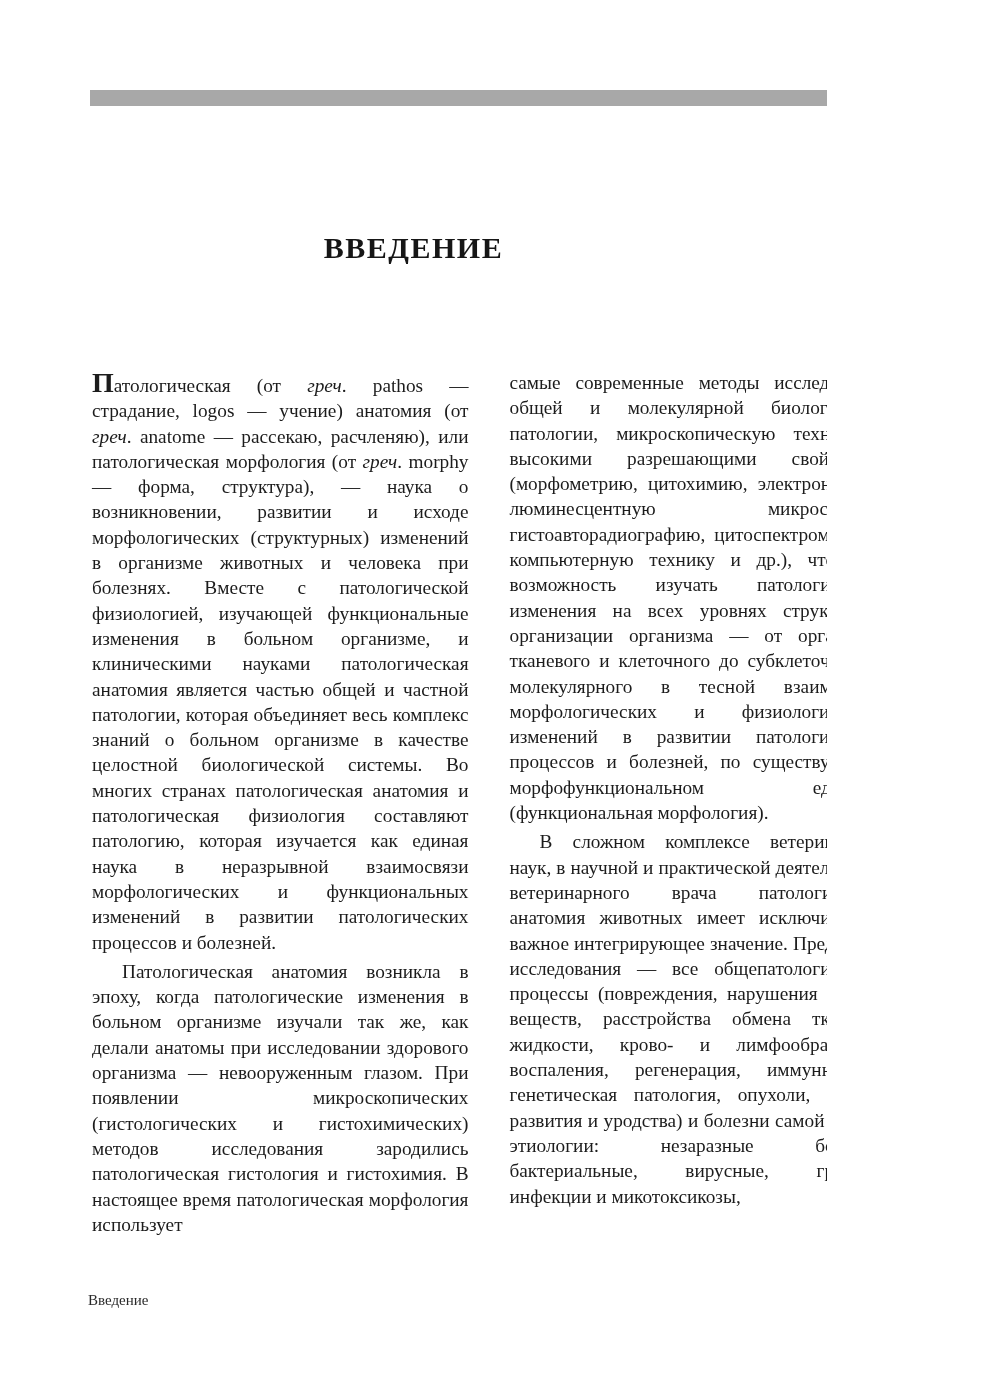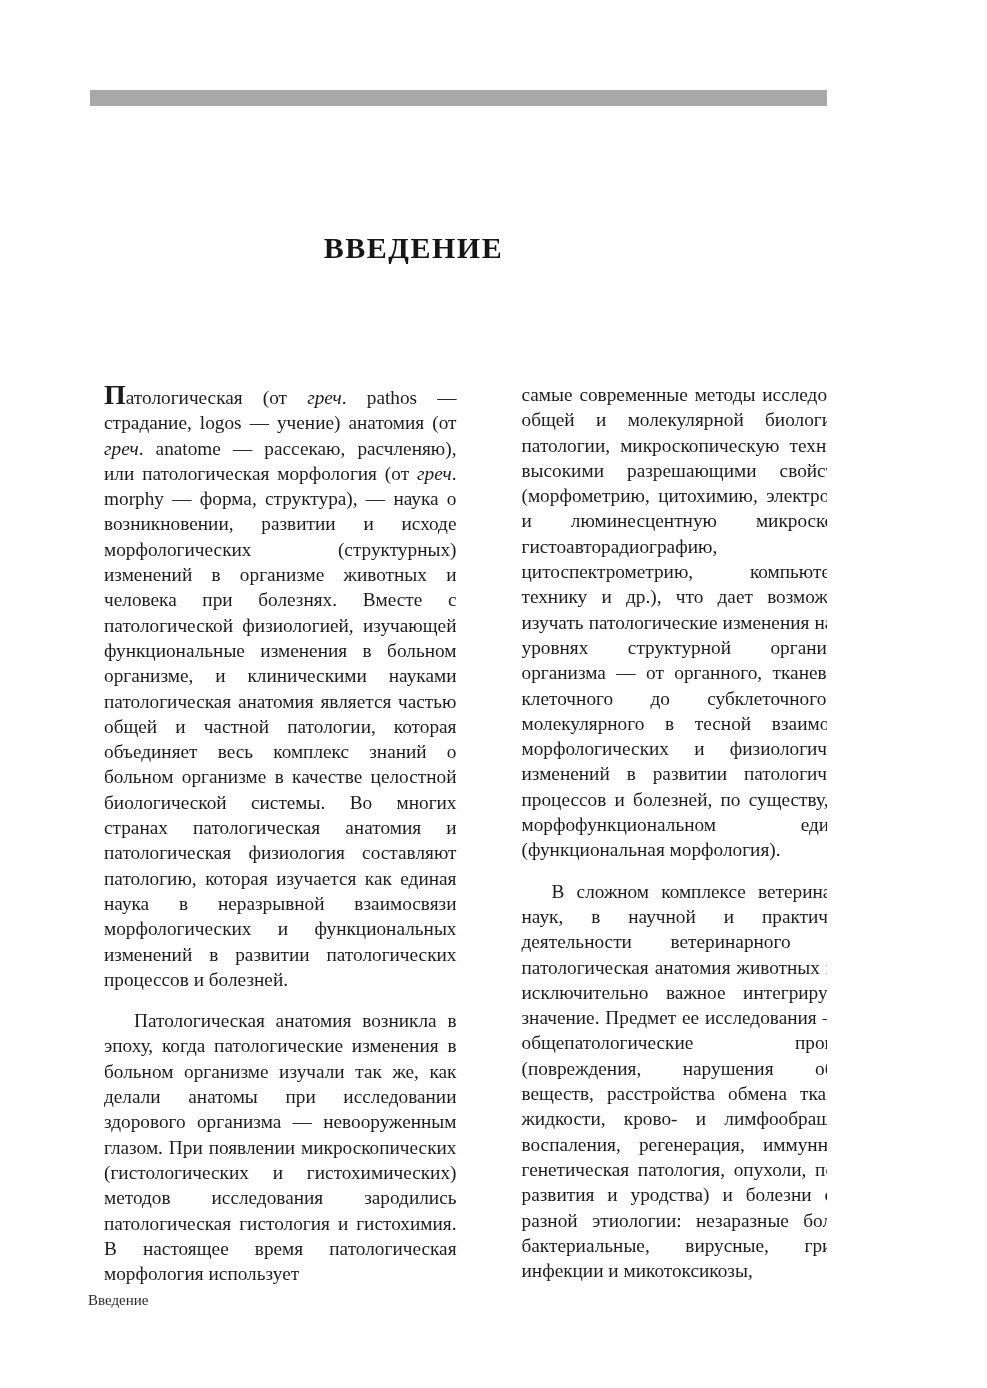--- a/index.html
+++ b/index.html
@@ -44,21 +44,21 @@
     display: flex;
     gap: 33px;
   }
   .column {
     width: 385px;
     font-size: 19.3px;
     line-height: 25.3px;
     text-align: justify;
   }
   .column p {
-    margin: 16px;
+    margin: 4px;
   }
   .column p.indented {
     text-indent: 30px;
   }
   .dropcap {
     font-size: 28px;
     line-height: 25.3px;
     font-weight: bold;
   }
   .italic {

